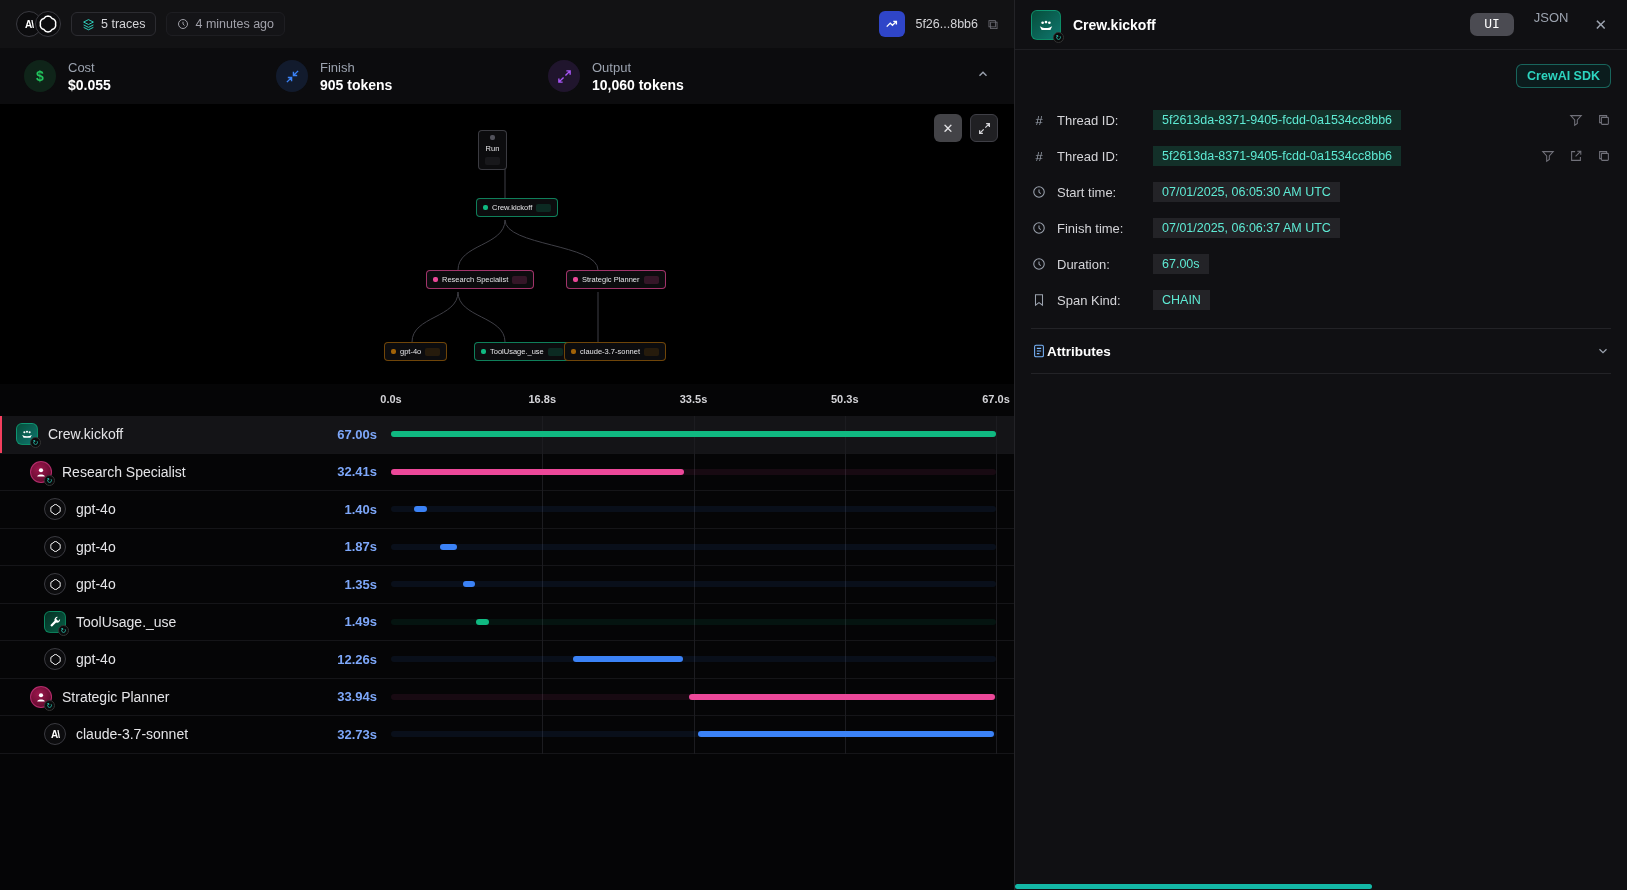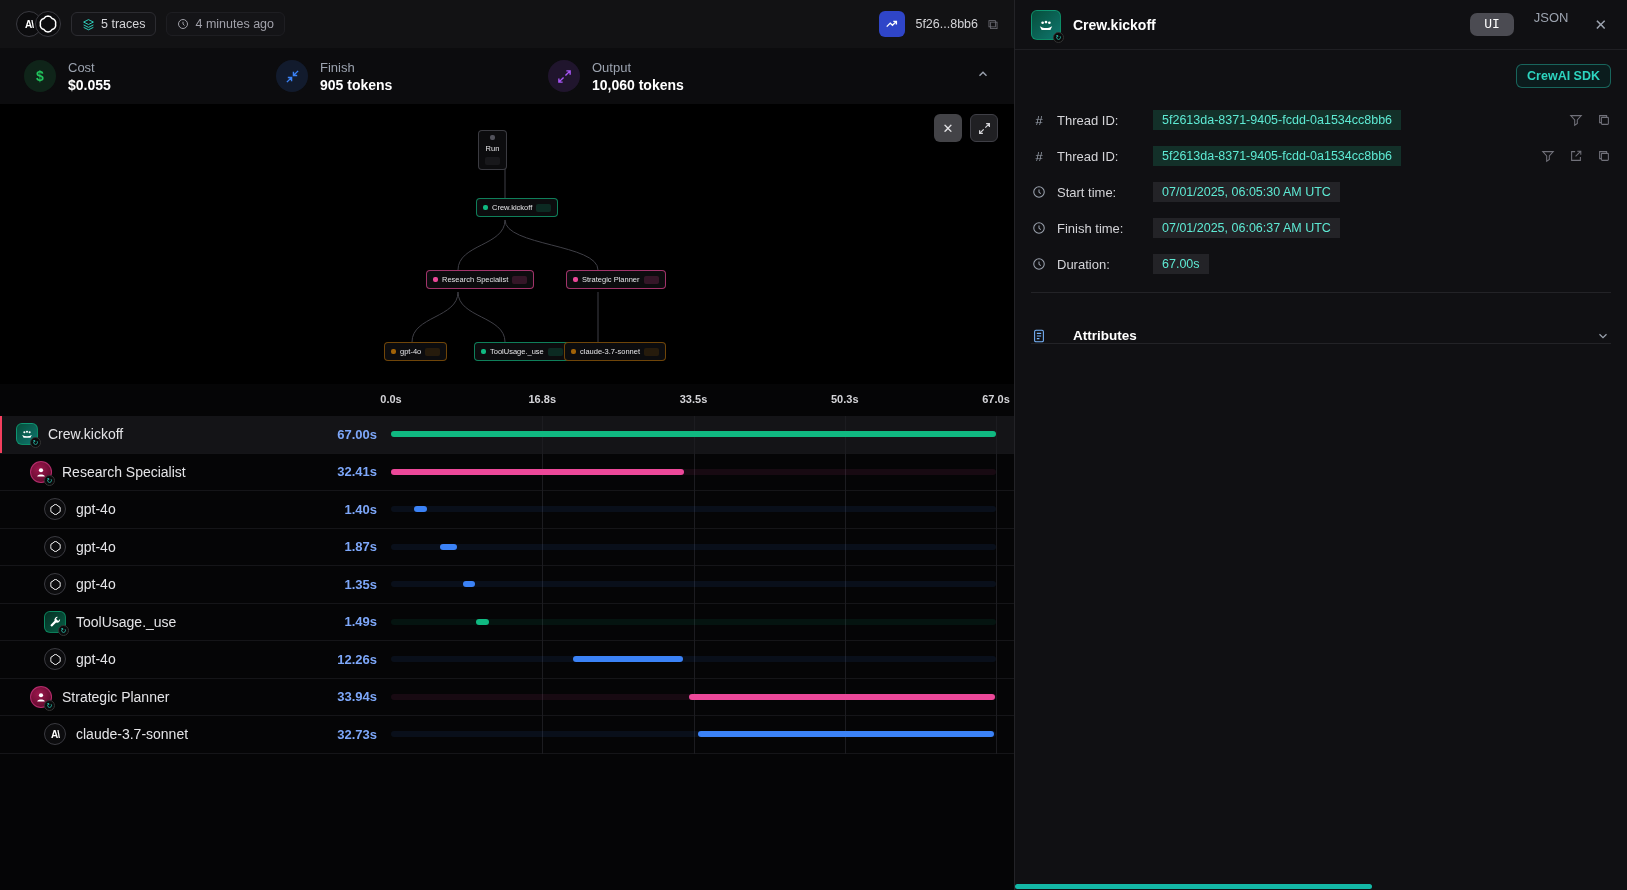--- a/index.html
+++ b/index.html
@@ -90,21 +90,21 @@
     padding:4px 10px; border-radius:6px; }
   .fields { padding:4px 16px 0; }
   .f-row { display:flex; align-items:center; height:36px; gap:10px; }
   .f-icon { width:16px; display:flex; align-items:center; justify-content:center; color:#9ca3af; font-size:13px; flex-shrink:0; }
   .f-icon svg { width:14px; height:14px; }
   .f-label { width:86px; font-size:13px; color:#d4d4d8; flex-shrink:0; }
   .pill { background:#232327; color:#5eead4; font-size:12.5px; padding:3px 9px; border-radius:0; white-space:nowrap; }
   .pill.id { background:#133029; }
   .f-actions { margin-left:auto; display:flex; gap:14px; align-items:center; color:#71717a; }
   .f-actions svg { width:14px; height:14px; cursor:pointer; }
-  .attr-row { margin:10px 16px 0; display:flex; align-items:flex-end; gap:26px; height:52px;
+  .attr-row { margin:10px 16px 0; display:flex; align-items:center; gap:0; height:46px;
     border-top:1px solid #232327; border-bottom:1px solid #232327; cursor:pointer; }
   .attr-label { font-size:13.5px; font-weight:bold; color:#fff; flex:1; }
   .hscroll { position:absolute; bottom:1px; left:0; width:357px; height:5px; background:#14b8a6; border-radius:3px; cursor:pointer; }
 </style>
 </head>
 <body>
 
 <div class="app">
 
   <div class="left">
@@ -484,20 +484,29 @@
       <div class="f-row">
         <span class="f-icon">
           <svg viewBox="0 0 16 16">
               <circle cx="8" cy="8" r="6" fill="none" stroke="currentColor" stroke-width="1.2"></circle>
               <path d="M8 5v3l2 2" fill="none" stroke="currentColor" stroke-width="1.2"></path>
             </svg>
         </span>
         <span class="f-label">Duration:</span>
         <span class="pill">67.00s</span>
       </div>
+      <div class="f-row">
+        <span class="f-icon">
+          <svg viewBox="0 0 16 16">
+              <path d="M4 2h8v12l-4-3-4 3z" fill="none" stroke="currentColor" stroke-width="1.2"></path>
+            </svg>
+        </span>
+        <span class="f-label">Span Kind:</span>
+        <span class="pill">CHAIN</span>
+      </div>
     </div>
 
     <div class="attr-row">
       <span class="f-icon" style="color:#7ab7ff;">
         <svg viewBox="0 0 16 16">
             <rect x="3" y="1.5" width="10" height="13" rx="1.5" fill="none" stroke="currentColor" stroke-width="1.2"></rect>
             <path d="M5.5 5h5M5.5 8h5M5.5 11h3" stroke="currentColor" stroke-width="1.2"></path>
           </svg>
       </span>
       <span class="attr-label">Attributes</span>

